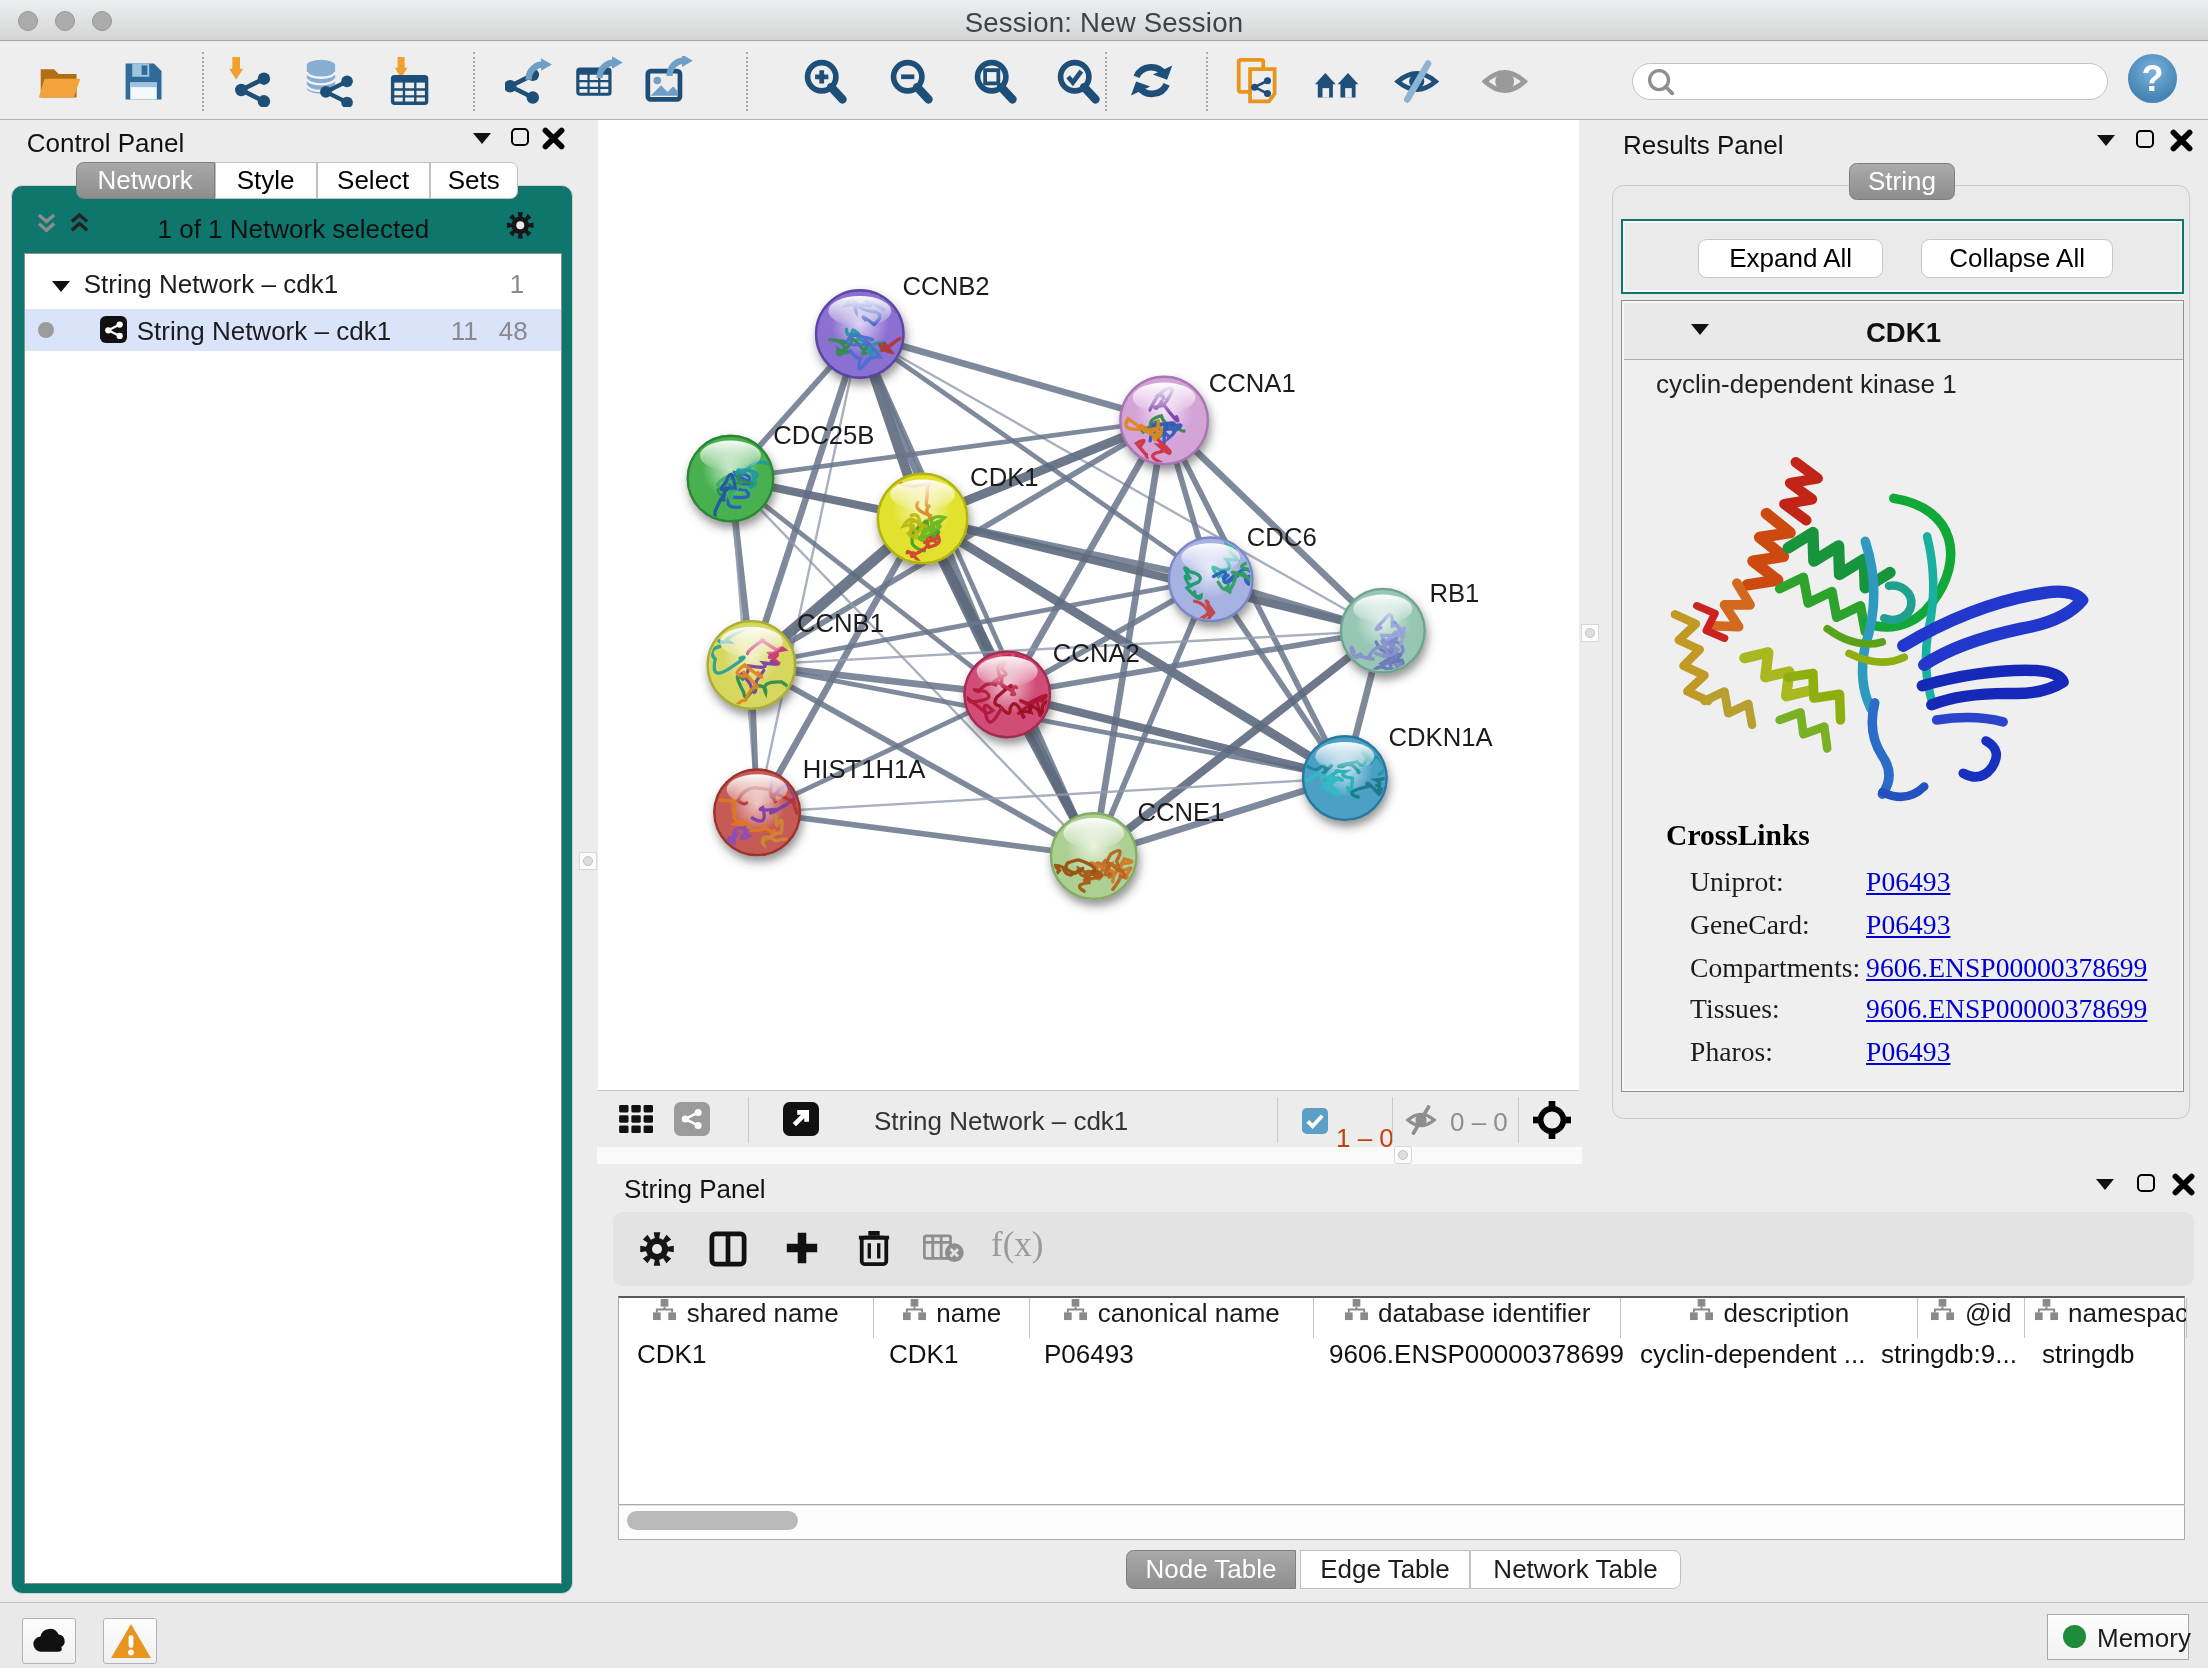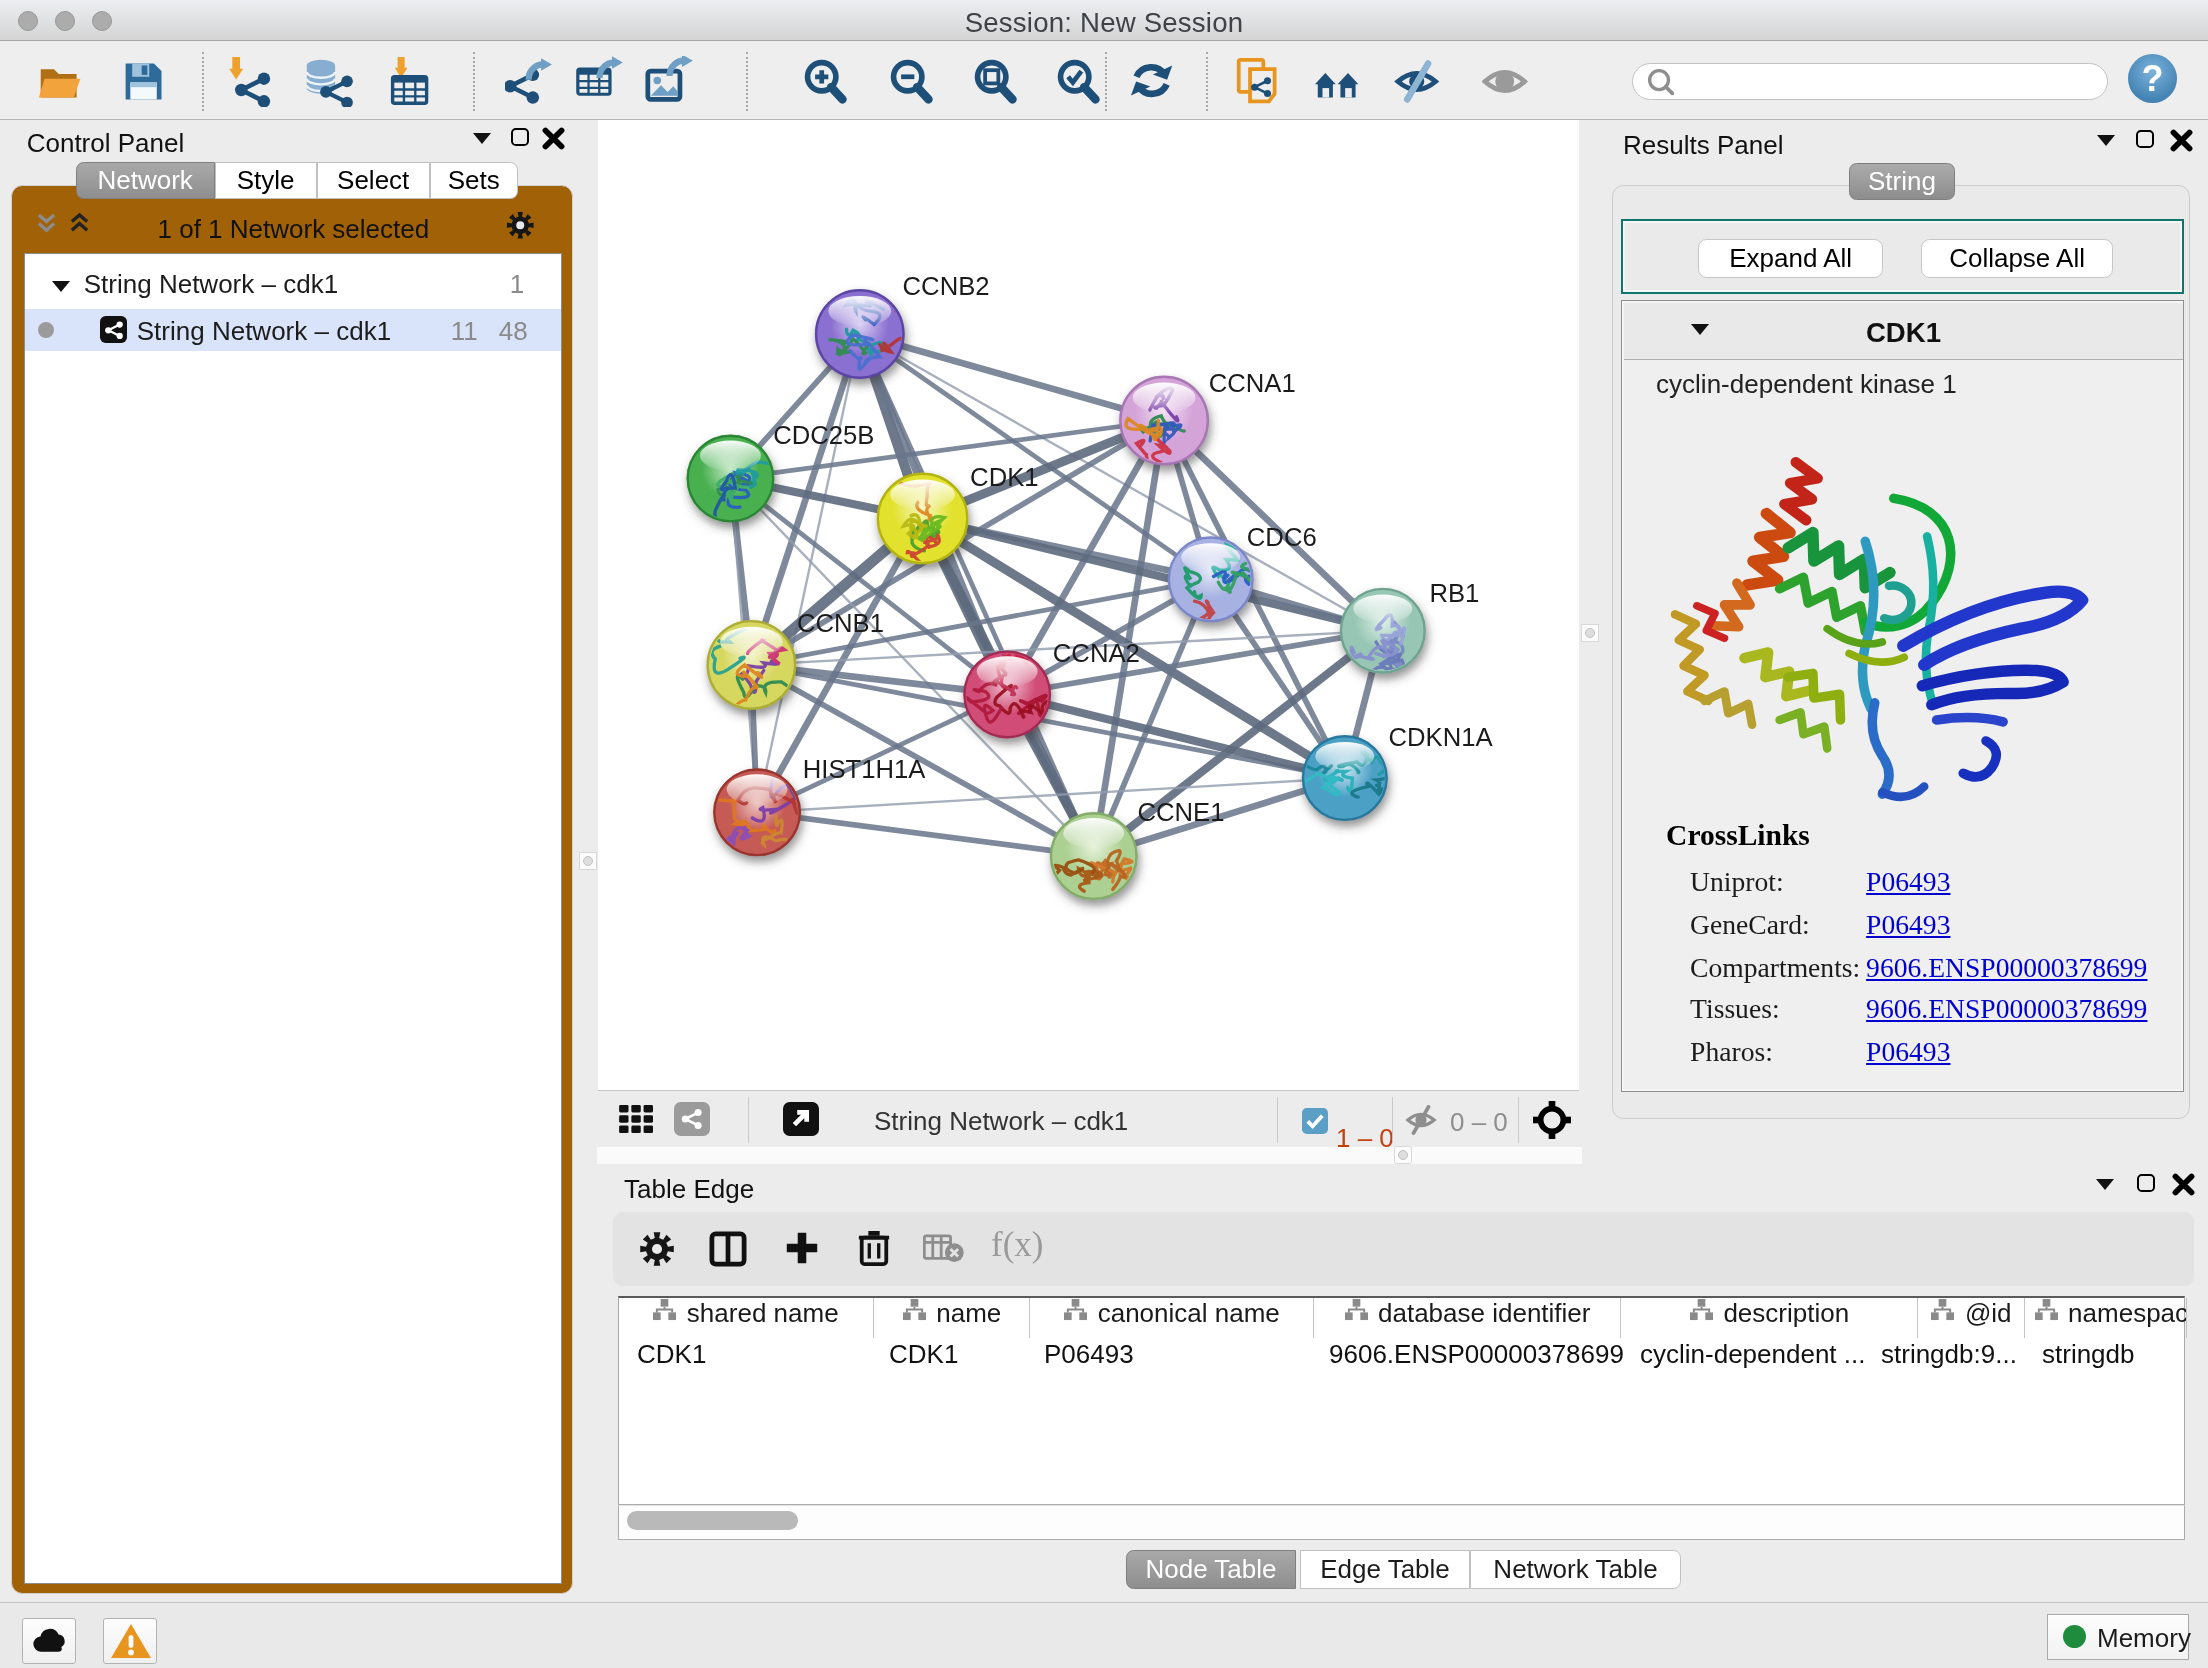--- a/index.html
+++ b/index.html
@@ -13,21 +13,21 @@
 .searchbox{position:absolute;left:1632px;top:21px;width:476px;height:37px;background:#fff;border:1.9px solid #c2c2c2;border-radius:19px}
 .helpbtn{position:absolute;left:2128px;top:12.4px;width:49px;height:49px;border-radius:50%;background:radial-gradient(circle at 50% 35%,#7db3dc,#4484b4 70%);color:#fff;font-size:36px;font-weight:bold;text-align:center;line-height:49px}
 
 .ptitle{font-size:26px;color:#111}
 .parrow{width:0;height:0;border-left:9.5px solid transparent;border-right:9.5px solid transparent;border-top:11.4px solid #111}
 .pfloat{width:18px;height:18px;border:2.9px solid #000;border-radius:4.8px}
 .xicon svg{display:block}
 .ctrlpanel{left:5.7px;top:120px;width:591px;height:1482px;background:#ececec}
 .tabbtn{position:absolute;top:42px;height:37px;font-size:26px;text-align:center;background:#fff;border:1px solid #c0c0c0;color:#000;line-height:35px}
 .tabsel{background:linear-gradient(#a9a9a9,#8e8e8e);color:#fff;border-color:#7f7f7f}
-.cpcontent{position:absolute;left:5.7px;top:65px;width:562px;height:1409px;background:#a16207;border:1px solid #d2d2d2;border-radius:11.4px}
+.cpcontent{position:absolute;left:5.7px;top:65px;width:562px;height:1409px;background:#0f766e;border:1px solid #d2d2d2;border-radius:11.4px}
 .netlistbox{position:absolute;left:11.4px;top:67px;width:538px;height:1331px;background:#fff;border:1.9px solid #8d8d8d}
 .trow{position:absolute;left:0;width:100%;height:42px;font-size:26px}
 .rowsel{background:#d9e4fa}
 .graydot{position:absolute;width:16px;height:16px;border-radius:50%;background:#9b9b9b}
 .shareapp{position:absolute;width:27.6px;height:27.6px;background:#111;border-radius:5.7px}
 .numgrey{position:absolute;color:#8a8a8a;font-size:26px}
 
 .netcanvas{left:598px;top:120px;width:981px;height:970px;background:#fff}
 .nettb{left:598px;top:1090px;width:981px;height:57px;background:#ececec;border-top:1px solid #c6c6c6}
 .ntsep{position:absolute;top:5.7px;height:46px;width:1px;background:#c9c9c9}
@@ -656,21 +656,21 @@
           <span class="abs" style="left:68px">Pharos:</span>
           <a class="abs" style="left:244px">P06493</a>
         </div>
       </div>
     </div>
   </div>
 <div class="handlebox abs" style="left:1581px;top:624px">
     <div class="handledot"></div>
   </div>
 <div class="abs tablepanel">
-    <div class="abs ptitle" style="left:27px;top:9.5px">Table Edge</div>
+    <div class="abs ptitle" style="left:27px;top:9.5px">String Panel</div>
     <div class="abs parrow" style="left:1499px;top:15px"></div>
     <div class="abs pfloat" style="left:1540px;top:9.5px"></div>
     <div class="abs xicon" style="left:1575px;top:8.6px">
       <svg width="23" height="23" viewBox="0 0 24 24" style="">
         <path d="M3.5999999999999996 3.5999999999999996 L20.4 20.4 M20.4 3.5999999999999996 L3.5999999999999996 20.4" stroke="#000" stroke-width="6" stroke-linecap="round"></path>
       </svg>
     </div>
     <div class="tptoolbar">
       <div class="abs" style="left:26px;top:19px"><svg width="36" height="36" viewBox="0 0 38 38" style="">
           <path d="M36.7 15.5L36.7 22.5L30.6 21.3L28.8 25.5L34.0 29.0L29.0 34.0L25.5 28.8L21.3 30.6L22.5 36.7L15.5 36.7L16.7 30.6L12.5 28.8L9.0 34.0L4.0 29.0L9.2 25.5L7.4 21.3L1.3 22.5L1.3 15.5L7.4 16.7L9.2 12.5L4.0 9.0L9.0 4.0L12.5 9.2L16.7 7.4L15.5 1.3L22.5 1.3L21.3 7.4L25.5 9.2L29.0 4.0L34.0 9.0L28.8 12.5L30.6 16.7Z" fill="#161616"></path>

